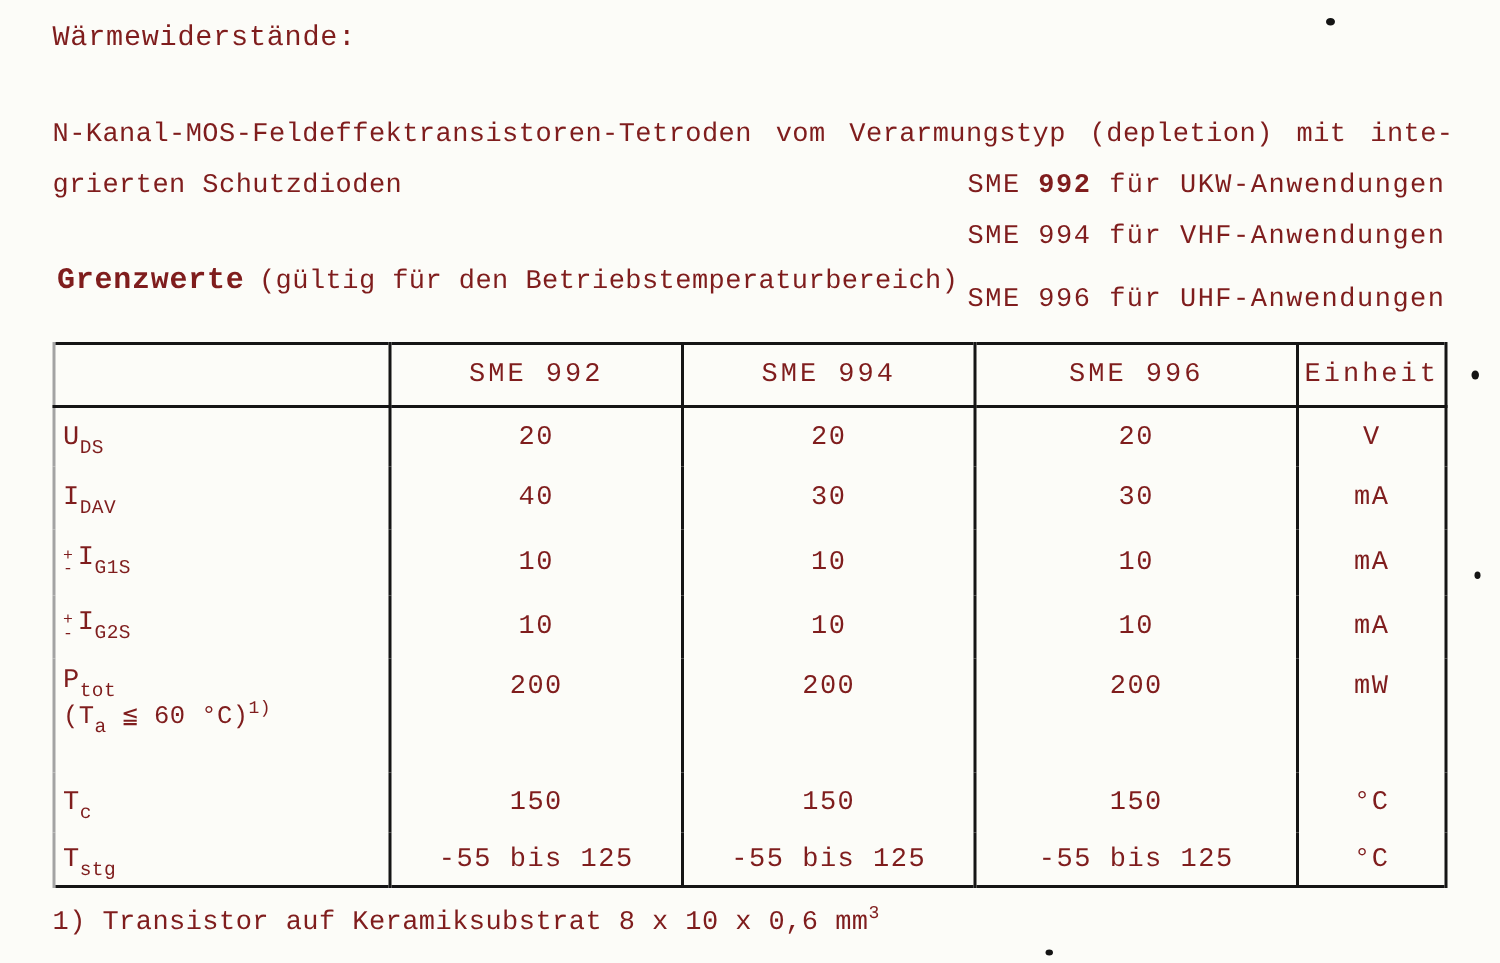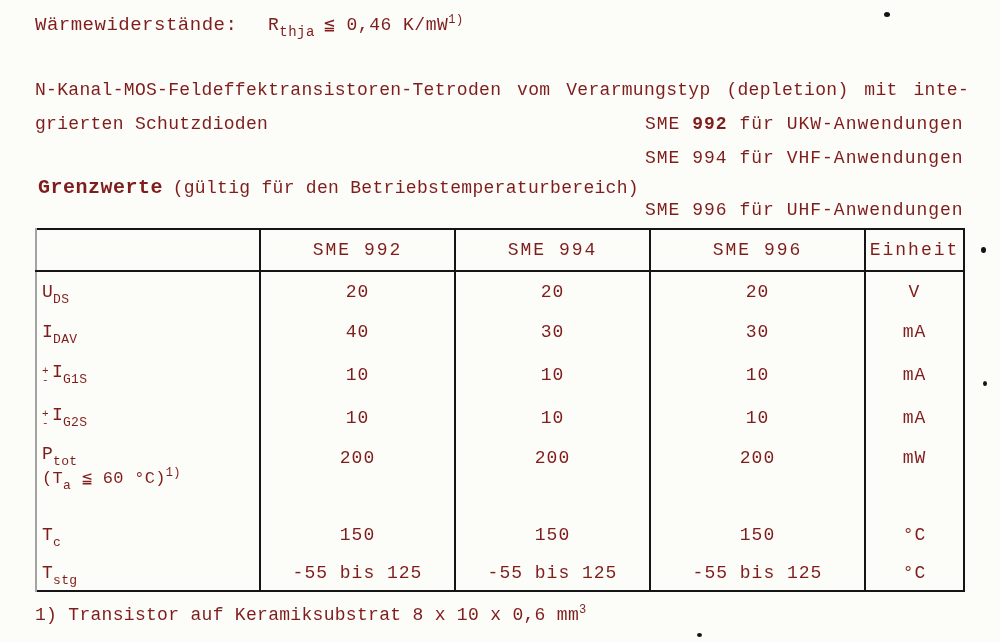--- a/index.html
+++ b/index.html
@@ -62,34 +62,31 @@
   .footnote { font-size: 18px; letter-spacing: 0.3px; }
 
   .speck { position: absolute; background: #141414; border-radius: 50%; }
 </style>
 </head>
 <body>
 
 <div class="page">
 
   <div class="abs thermal-label" style="left:35px; top:14px">Wärmewiderstände:</div>
-  <div class="abs formula" style="left:268px; top:13px">
-    <span>R</span><span class="sub">thja</span><span class="rel">≦ 0,46 K/mW</span><span class="sup">1)</span>
-  </div>
 
   <div class="abs intro-line justified" style="left:35px; top:80px; width:934px">N-Kanal-MOS-Feldeffektransistoren-Tetroden vom Verarmungstyp (depletion) mit inte-</div>
   <div class="abs intro-line" style="left:35px; top:114px">grierten Schutzdioden</div>
 
   <div class="abs variant" style="left:645px; top:114px">
     <span>SME</span> <span class="bold">992</span> <span>für UKW-Anwendungen</span>
   </div>
   <div class="abs variant" style="left:645px; top:148px">
     <span>SME</span> <span>994</span> <span>für VHF-Anwendungen</span>
   </div>
-  <div class="abs variant" style="left:645px; top:200px">
+  <div class="abs variant" style="left:645px; top:190px">
     <span>SME</span> <span>996</span> <span>für UHF-Anwendungen</span>
   </div>
 
   <div class="abs" style="left:38px; top:176px">
     <span class="g-title">Grenzwerte</span>
     <span class="g-sub">(gültig für den Betriebstemperaturbereich)</span>
   </div>
 
   <table class="abs limits" style="left:35px; top:228px">
     <colgroup>

